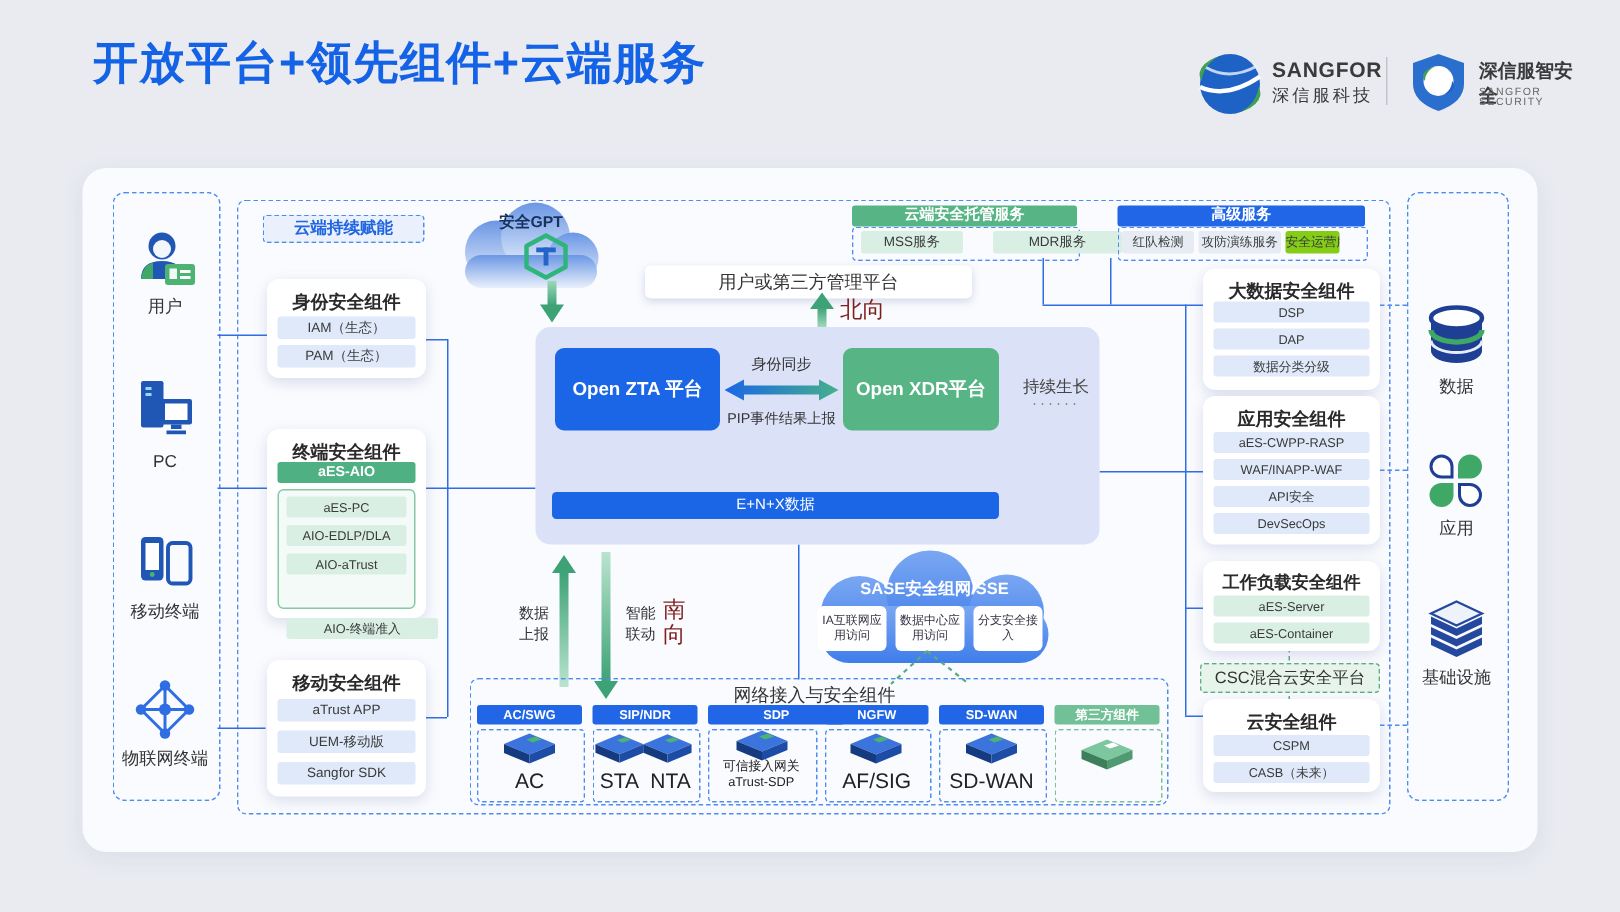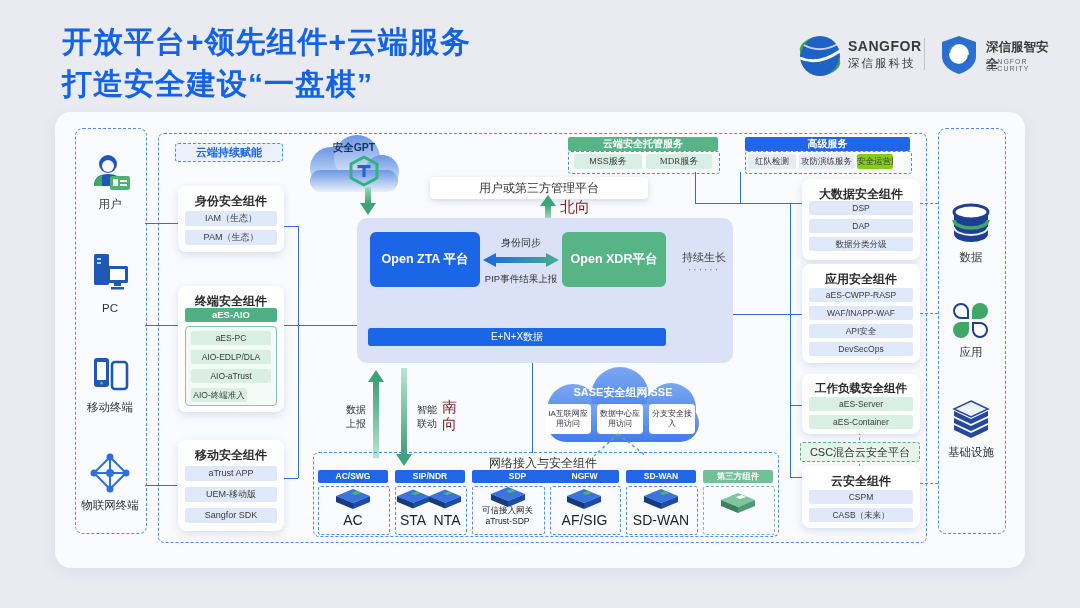--- a/index.html
+++ b/index.html
@@ -31,21 +31,20 @@
   .leaf{box-sizing:border-box;width:16px;height:16px;}
   .leaf-o{background:#fff;border:2.5px solid #1e3f93;}
   .leaf-g{background:#3fa867;}
 </style>
 </head>
 <body>
 
 <div class="stage">
 
   <div class="main-title" style="top:22px;">开放平台+领先组件+云端服务</div>
-  <div class="main-title" style="top:64px;">打造安全建设“一盘棋”</div>
 
   <div class="abs" style="left:796px;top:30px;width:260px;height:54px;">
     <svg class="abs" style="left:2px;top:4px;" width="44" height="44" viewBox="0 0 44 44">
       <circle cx="22" cy="22" r="20" fill="#1d62c4"></circle>
       <path d="M3 20 A20 20 0 0 1 22 2 A26 14 0 0 0 3 20 Z" fill="#3fa054"></path>
       <path d="M41 24 A20 20 0 0 1 22 42 A26 14 0 0 0 41 24 Z" fill="#3fa054"></path>
       <path d="M2 24 Q20 32 42 17" stroke="#fff" stroke-width="3" fill="none"></path>
       <path d="M6 11 Q22 20 40 10" stroke="#eaf4ff" stroke-width="2" fill="none" opacity="0.8"></path>
     </svg>
     <div class="abs" style="left:52px;top:8px;font-size:14px;font-weight:800;color:#3a3a3a;letter-spacing:.5px;">SANGFOR</div>
@@ -188,21 +187,21 @@
           <stop offset="1" stop-color="#3da275"></stop>
         </linearGradient>
       </defs>
     <rect x="5" y="0" width="6" height="17" fill="url(#ga1)"></rect>
     <polygon points="0,16 16,16 8,28" fill="#3da275"></polygon>
   </svg>
 
   <div class="hdr hdr-green" style="left:568px;top:137px;width:150px;height:14px;font-size:10px;line-height:14px;">云端安全托管服务</div>
   <div class="dash-box-sm" style="left:568px;top:151px;width:150px;height:21px;"></div>
   <div class="pill pill-green" style="left:574px;top:154px;width:68px;">MSS服务</div>
-  <div class="pill pill-green" style="left:646px;top:154px;width:66px;font-family:Liberation Serif, serif;">MDR服务</div>
+  <div class="pill pill-green" style="left:662px;top:154px;width:86px;">MDR服务</div>
 
   <div class="hdr hdr-blue" style="left:745px;top:137px;width:165px;height:14px;font-size:10px;line-height:14px;">高级服务</div>
   <div class="dash-box-sm" style="left:745px;top:151px;width:165px;height:21px;"></div>
   <div class="pill" style="left:748px;top:154px;width:48px;background:#e7ecf4;font-size:8.5px;">红队检测</div>
   <div class="pill" style="left:799px;top:154px;width:55px;background:#e7ecf4;font-size:8.5px;">攻防演练服务</div>
   <div class="pill" style="left:857px;top:154px;width:36px;background:#84cc16;font-size:8.5px;">安全运营服务</div>
 
   <div class="abs" style="left:430px;top:177px;width:218px;height:22px;background:#fff;border-radius:4px;box-shadow:0 2px 6px rgba(90,110,170,.25);font-size:12px;color:#333;text-align:center;line-height:22px;">用户或第三方管理平台</div>
   <svg class="abs" style="left:540px;top:195px;" width="16" height="24" viewBox="0 0 16 24">
     <defs>
@@ -241,21 +240,21 @@
   <div class="pill pill-blue" style="left:185px;top:230px;width:92px;">PAM（生态）</div>
 
   <div class="comp-box" style="left:178px;top:286px;width:106px;height:126px;">
     <div class="comp-title">终端安全组件</div>
   </div>
   <div class="hdr hdr-green" style="left:185px;top:308px;width:92px;height:14px;font-size:9.5px;line-height:14px;background:#4fb183;">aES-AIO</div>
   <div class="abs" style="left:185px;top:326px;width:92px;height:80px;border:1px solid #85c8a5;border-radius:4px;background:#f4faf7;box-sizing:border-box;"></div>
   <div class="pill pill-green pill14" style="left:191px;top:331px;width:80px;">aES-PC</div>
   <div class="pill pill-green pill14" style="left:191px;top:350px;width:80px;">AIO-EDLP/DLA</div>
   <div class="pill pill-green pill14" style="left:191px;top:369px;width:80px;">AIO-aTrust</div>
-  <div class="pill pill-green pill14" style="left:191px;top:388px;width:56px;">AIO-终端准入</div>
+  <div class="pill pill-green pill14" style="left:191px;top:412px;width:101px;">AIO-终端准入</div>
 
   <div class="comp-box" style="left:178px;top:440px;width:106px;height:91px;">
     <div class="comp-title">移动安全组件</div>
   </div>
   <div class="pill pill-blue" style="left:185px;top:466px;width:92px;">aTrust APP</div>
   <div class="pill pill-blue" style="left:185px;top:487px;width:92px;">UEM-移动版</div>
   <div class="pill pill-blue" style="left:185px;top:508px;width:92px;">Sangfor SDK</div>
 
   <div class="comp-box" style="left:802px;top:179px;width:118px;height:81px;">
     <div class="comp-title">大数据安全组件</div>

